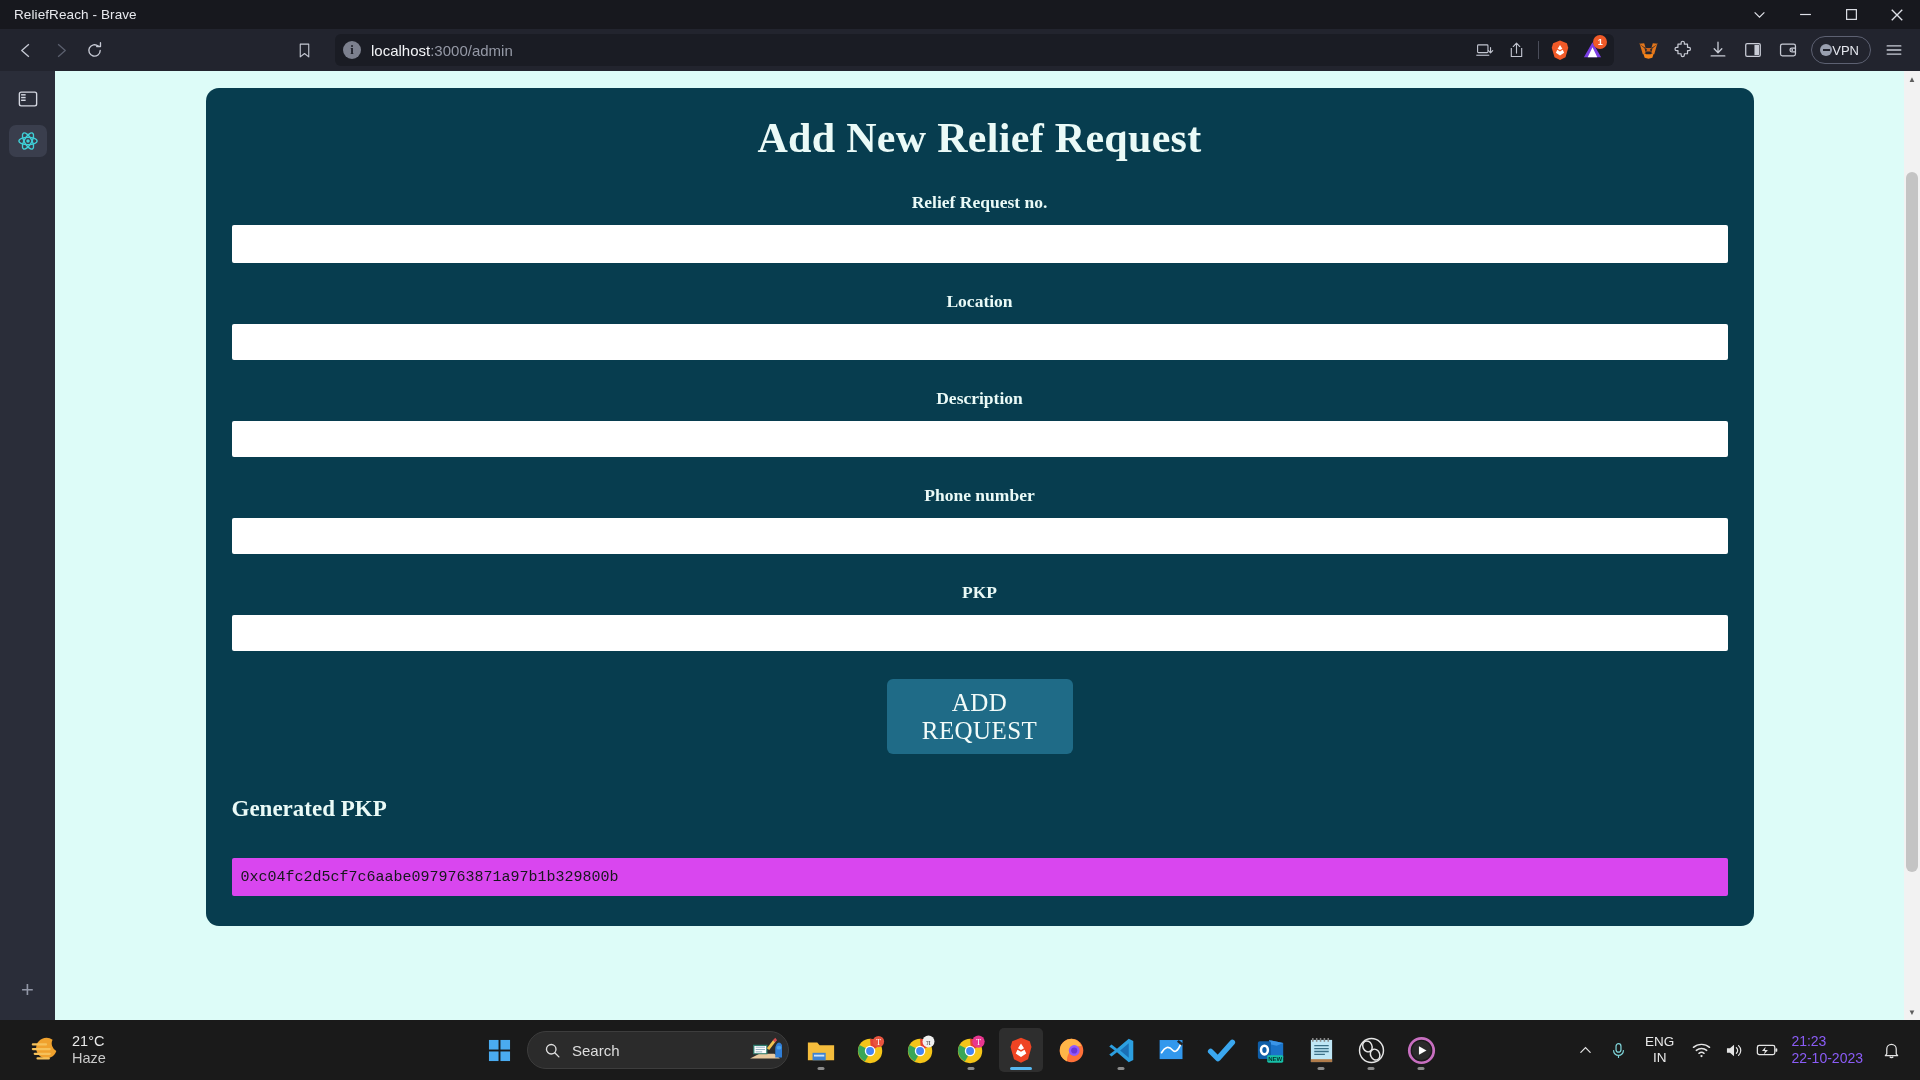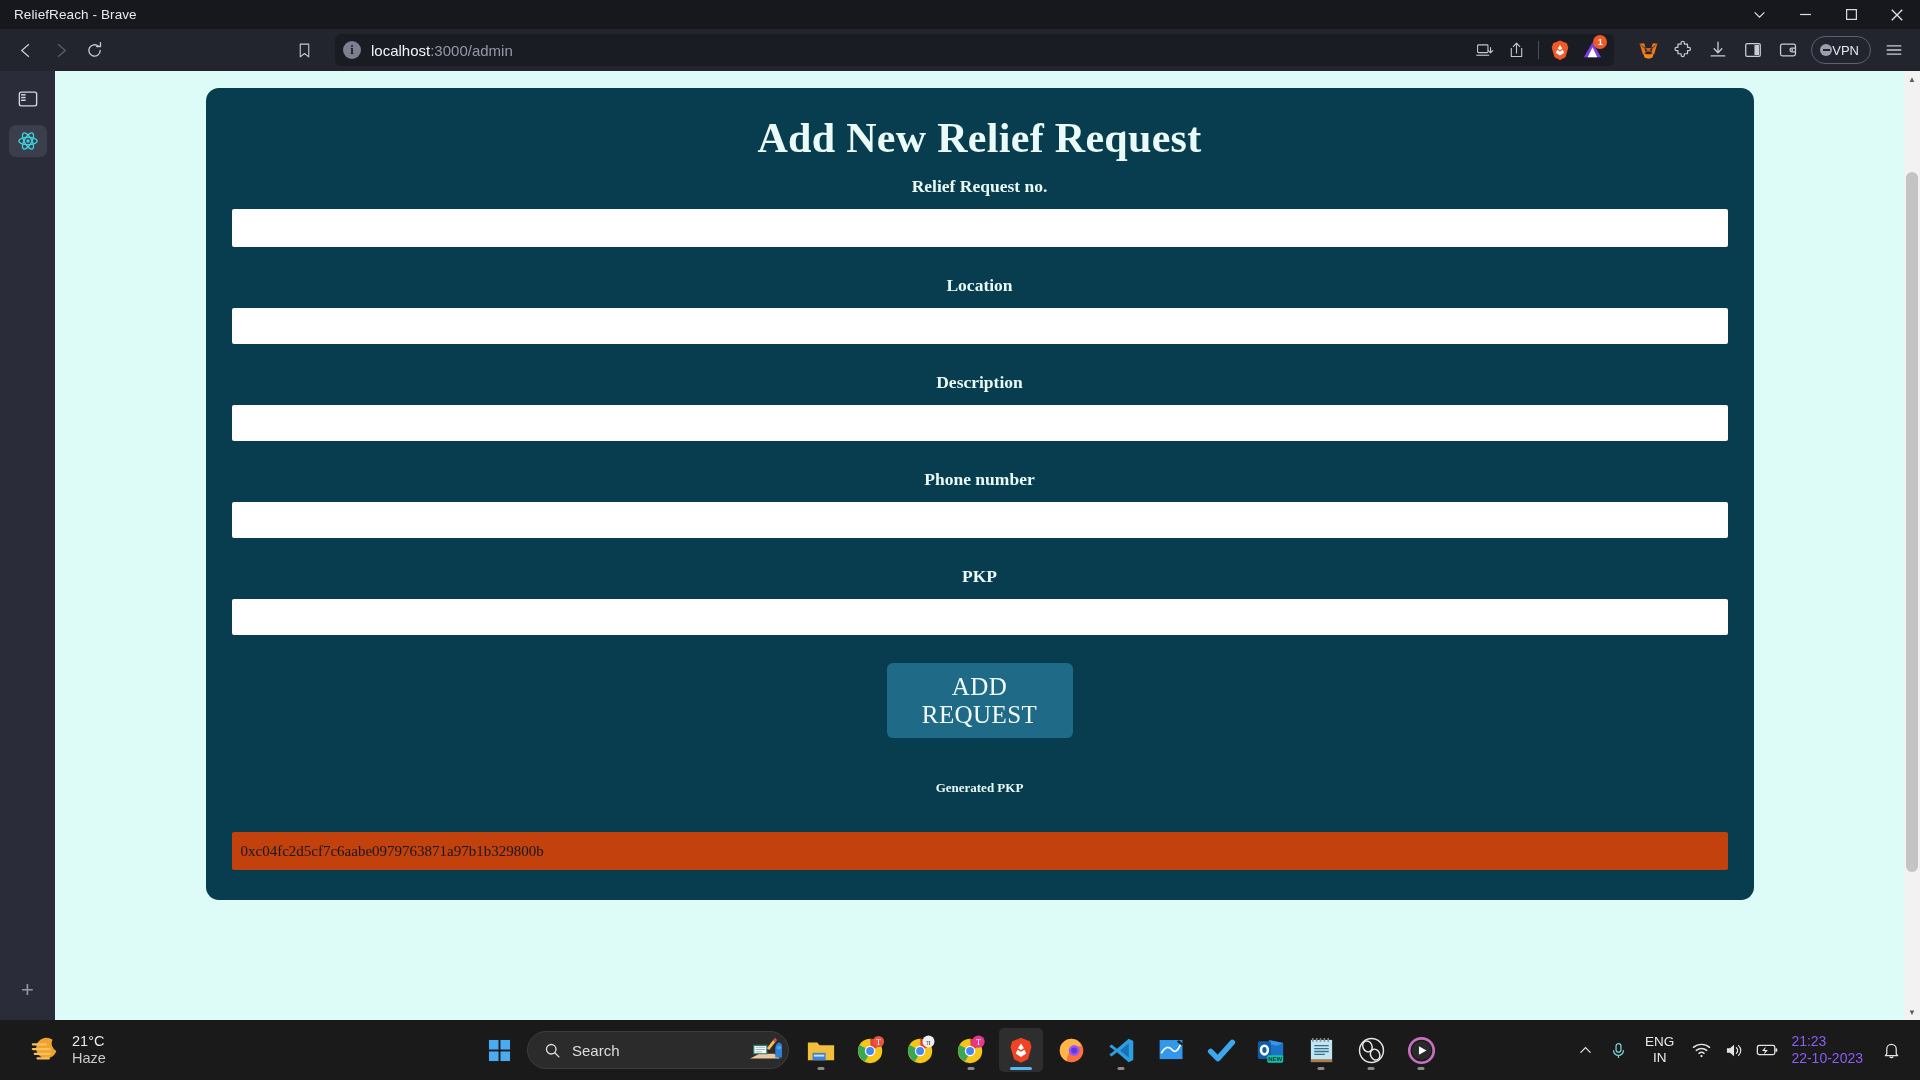--- a/index.html
+++ b/index.html
@@ -191,21 +191,21 @@
     border-radius: 13px;
     padding: 26px 26px 30px 26px;
   }
   .card-title {
     text-align: center;
     color: #eafaf7;
     font-family: "Liberation Serif", serif;
     font-weight: bold;
     font-size: 42px;
     letter-spacing: .3px;
-    margin-bottom: 14px;
+    margin-bottom: 30px;
   }
   .field-label {
     text-align: center;
     color: #eafaf7;
     font-family: "Liberation Serif", serif;
     font-weight: bold;
     font-size: 17.5px;
     margin-bottom: 12px;
   }
   .field-input {
@@ -232,37 +232,36 @@
     border-radius: 6px;
     color: #f2fbf9;
     font-family: "Liberation Serif", serif;
     font-size: 25px;
     line-height: 1.1;
     letter-spacing: .4px;
     padding: 10px 6px;
     text-align: center;
   }
   .generated-label {
-    text-align: center;
     color: #eafaf7;
     font-family: "Liberation Serif", serif;
     font-weight: bold;
-    font-size: 13px;
+    font-size: 23px;
     margin-top: 42px;
     margin-bottom: 36px;
   }
   .generated-value {
     width: 100%;
     height: 38px;
-    background: #c2410c;
+    background: #d946ef;
     border-radius: 2px;
     display: flex;
     align-items: center;
     padding: 0 9px;
-    font-family: Liberation Serif, serif;
+    font-family: Liberation Mono, monospace;
     font-size: 15px;
     color: #16181b;
   }
 
   
   .page-scrollbar {
     position: absolute; right: 0; top: 0; bottom: 0;
     width: 16px;
     background: #f2f2f2;
     display: flex; flex-direction: column; align-items: center;

